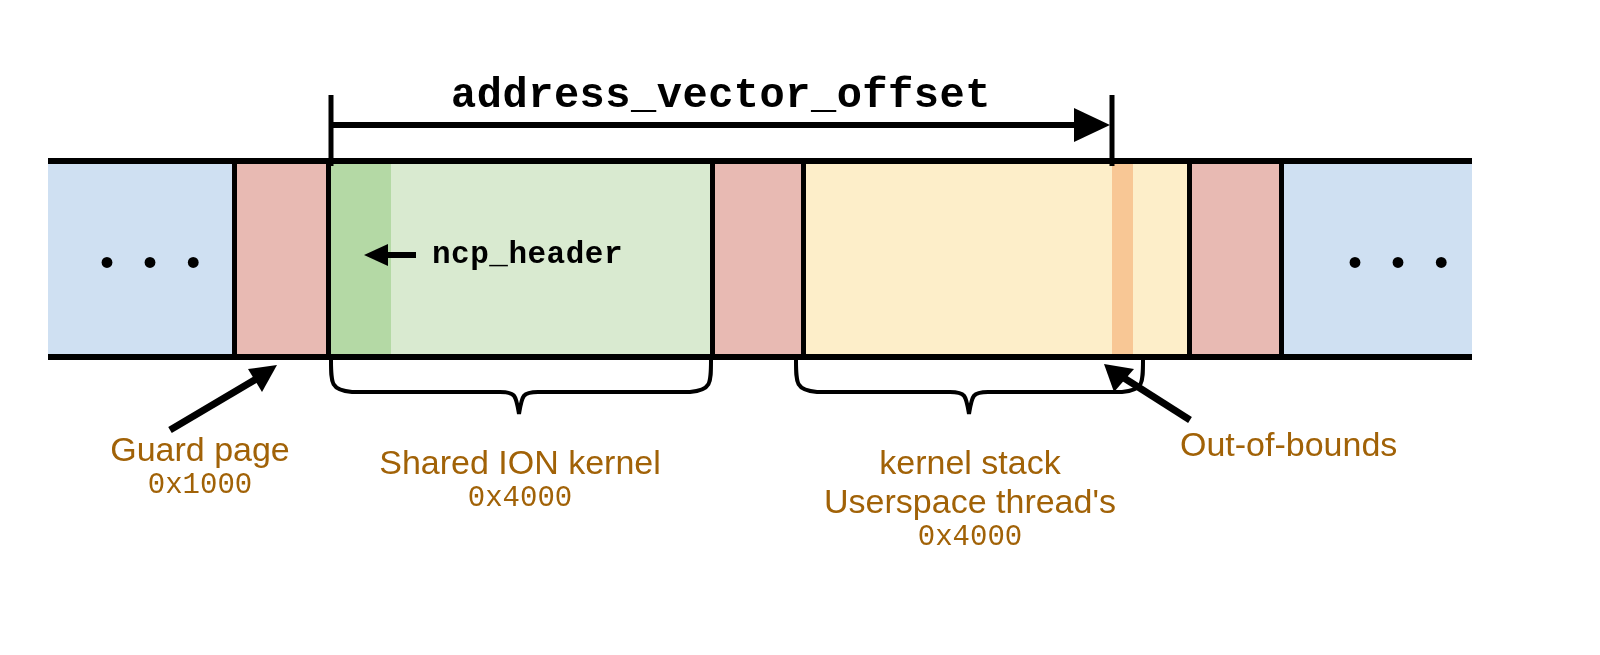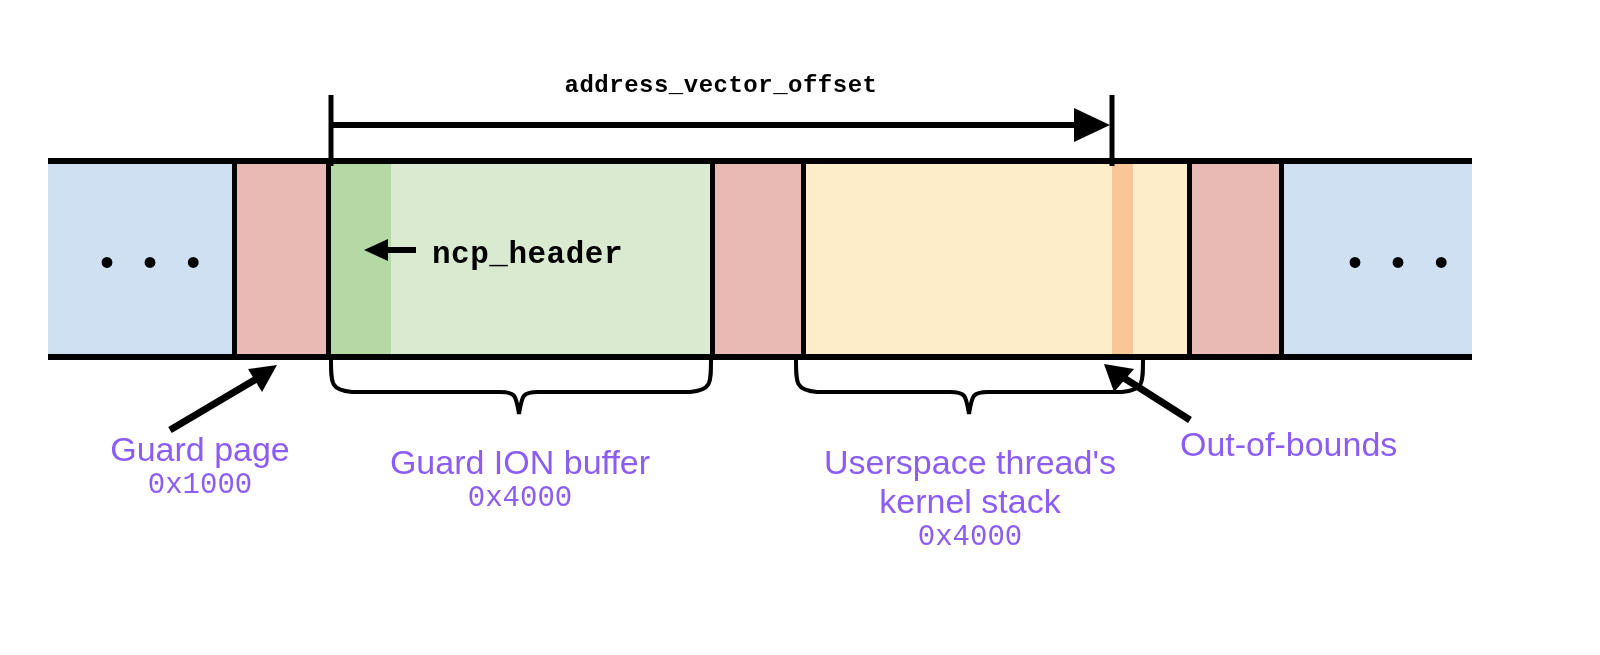--- a/index.html
+++ b/index.html
@@ -64,20 +64,21 @@
     color: #000;
     font-family: "Liberation Sans", sans-serif;
   }
 
   
   #ncp-header-callout {
     position: absolute;
     left: 362px;
     top: 237px;
     display: flex;
+    align-items: center;
     gap: 14px;
   }
   #ncp-header-label {
     font-size: 31px;
     letter-spacing: 0.5px;
     color: #000;
   }
 
   
   #offset-measure {
@@ -87,30 +88,30 @@
     width: 1600px;
     height: 655px;
     pointer-events: none;
   }
   #offset-label {
     position: absolute;
     left: 331px;
     top: 72px;
     width: 780px;
     text-align: center;
-    font-size: 24px;
+    font-size: 42px;
     letter-spacing: 0.5px;
     color: #000;
   }
 
   
   .blk-label {
     position: absolute;
     text-align: center;
-    color: #8b5cf6;
+    color: #a16207;
     line-height: 1.14;
   }
   .blk-label .t1 { font-size: 34px; display: block; }
   .blk-label .t2 { font-size: 29px; display: block; }
 
   #guard-page-label     { left: 40px;  top: 430px; width: 320px; }
   #shared-ion-label     { left: 350px; top: 443px; width: 340px; }
   #kernel-stack-label   { left: 800px; top: 443px; width: 340px; }
   #oob-vector-label     { left: 1180px; top: 425px; width: 400px; text-align: left; }
   #oob-vector-label .t1 { font-size: 34px; }
@@ -196,27 +197,27 @@
       <polygon points="1104,364 1114,392 1134,369" fill="#000"></polygon>
     </g>
   </svg>
 
   <div class="blk-label" id="guard-page-label">
     <span class="t1">Guard page</span>
     <span class="t2 mono">0x1000</span>
   </div>
 
   <div class="blk-label" id="shared-ion-label">
-    <span class="t1">Guard ION buffer</span>
+    <span class="t1">Shared ION kernel</span>
     <span class="t2 mono">0x4000</span>
   </div>
 
   <div class="blk-label" id="kernel-stack-label">
+    <span class="t1">kernel stack</span>
     <span class="t1">Userspace thread's</span>
-    <span class="t1">kernel stack</span>
     <span class="t2 mono">0x4000</span>
   </div>
 
   <div class="blk-label" id="oob-vector-label">
     <span class="t1">Out-of-bounds</span>
   </div>
 
 </div>
 
 </body></html>

